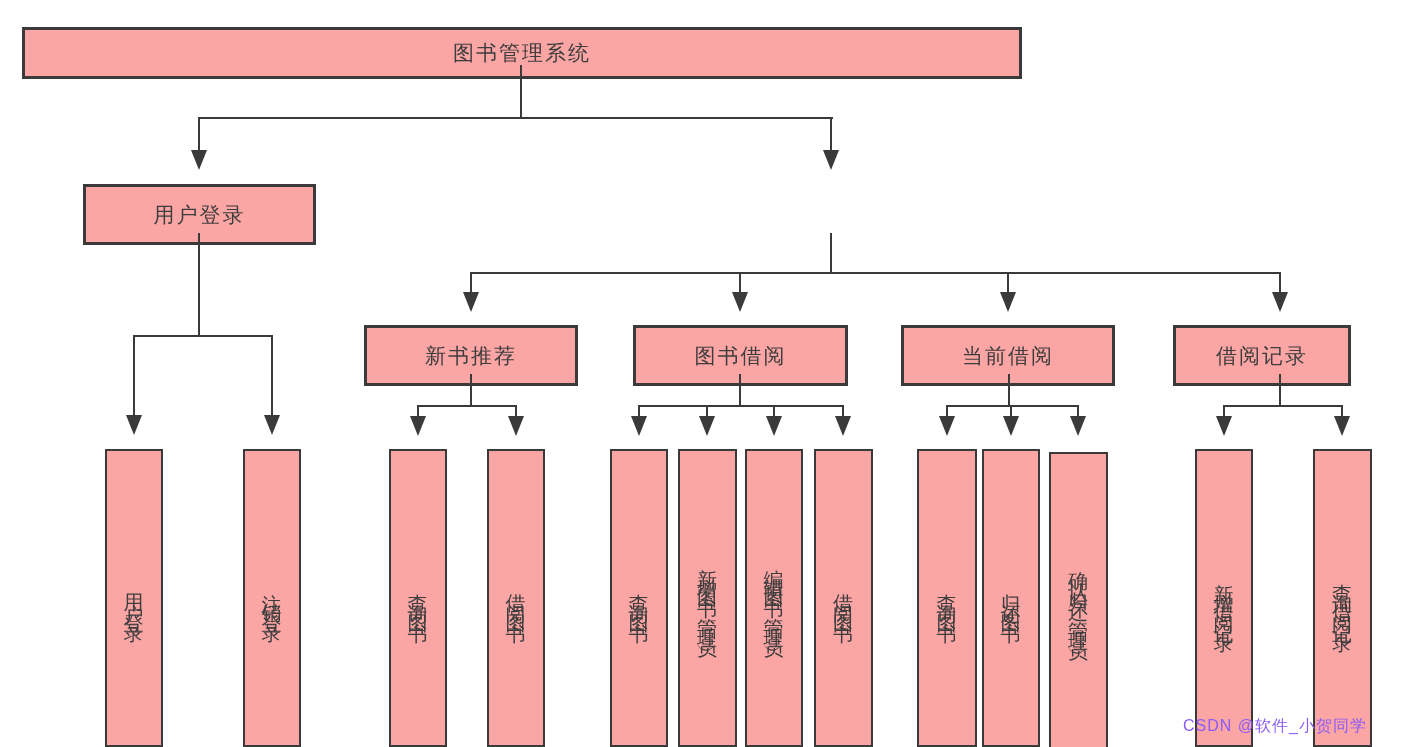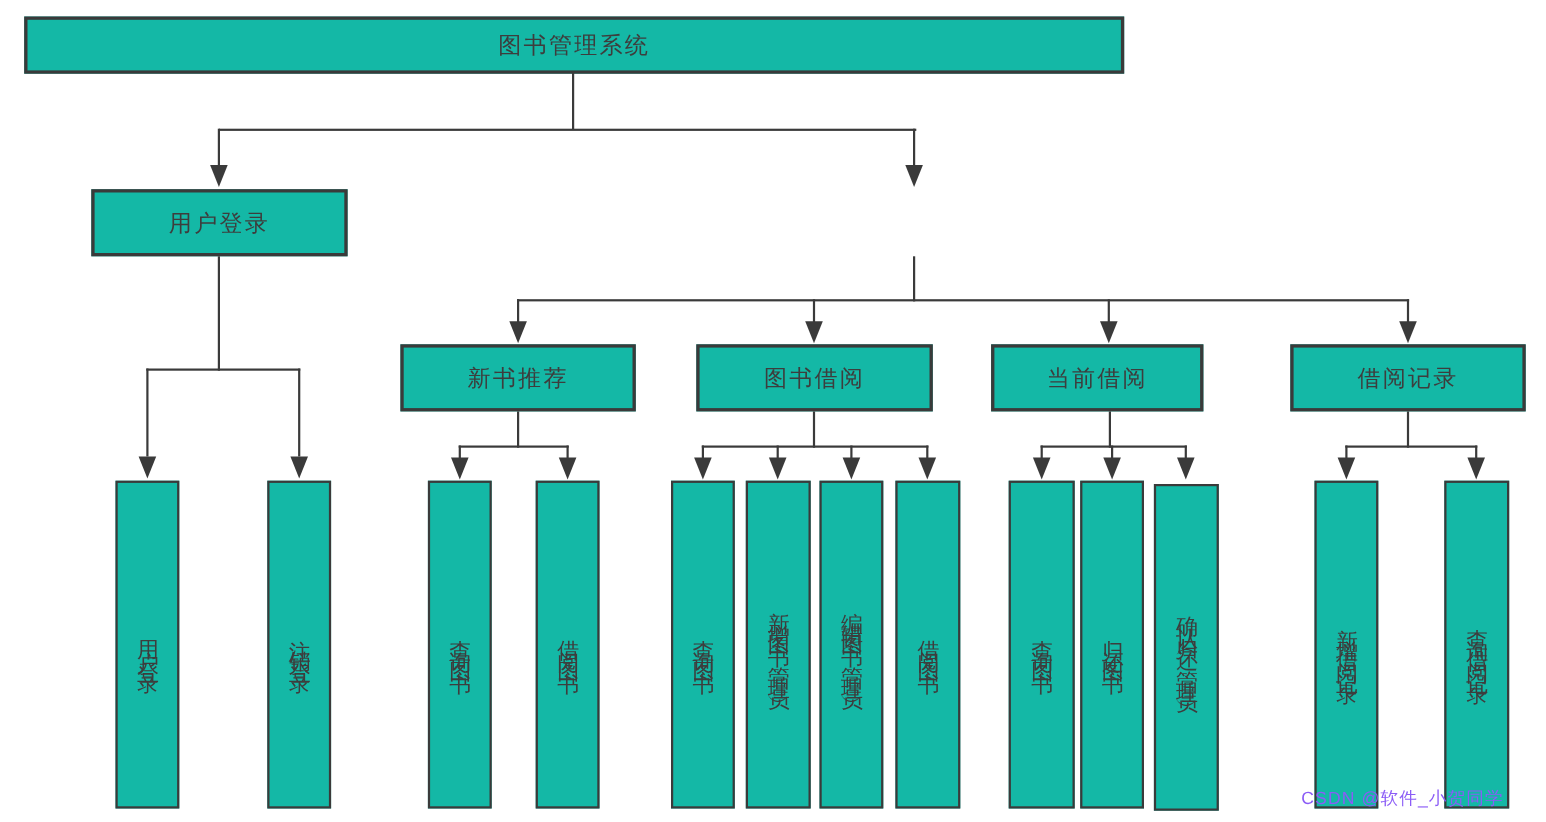--- a/index.html
+++ b/index.html
@@ -9,27 +9,28 @@
     overflow: hidden;
     font-family: "Liberation Sans", "DejaVu Sans", sans-serif;
   }
   #canvas {
     position: relative;
     width: 1405px; height: 747px;
     background: #ffffff;
   }
   .box {
     position: absolute;
-    background: #14b8a6;
+    background: #fca5a5;
     border: 3px solid #3a3a3a;
     box-sizing: border-box;
     display: flex;
     align-items: center;
     justify-content: center;
     color: #3d3d3d;
+    margin-top: 12px;
   }
   .box.lvl4 { border-width: 2px; }
   .hlabel {
     font-size: 21px;
     letter-spacing: 2px;
     white-space: nowrap;
   }
   .vlabel {
     writing-mode: vertical-rl;
     text-orientation: mixed;
@@ -96,24 +97,24 @@
   <div class="arrow" style="left:1000px; top:292px;"></div>
   <div class="line" style="left:1279px; top:272px; width:2px; height:21px;"></div>
   <div class="arrow" style="left:1272px; top:292px;"></div>
 
   <div class="box" style="left:633px; top:313px; width:215px; height:61px;">
     <span class="hlabel">图书借阅</span>
   </div>
   <div class="box" style="left:364px; top:313px; width:214px; height:61px;">
     <span class="hlabel">新书推荐</span>
   </div>
-  <div class="box" style="left:901px; top:313px; width:193px; height:61px;">
+  <div class="box" style="left:901px; top:313px; width:214px; height:61px;">
     <span class="hlabel">当前借阅</span>
   </div>
-  <div class="box" style="left:1173px; top:313px; width:214px; height:61px;">
+  <div class="box" style="left:1173px; top:313px; width:178px; height:61px;">
     <span class="hlabel">借阅记录</span>
   </div>
 
   <div class="line" style="left:470px; top:374px; width:2px; height:33px;"></div>
   <div class="line" style="left:417px; top:405px; width:100px; height:2px;"></div>
   <div class="line" style="left:417px; top:405px; width:2px; height:12px;"></div>
   <div class="arrow" style="left:410px; top:416px;"></div>
   <div class="line" style="left:515px; top:405px; width:2px; height:12px;"></div>
   <div class="arrow" style="left:508px; top:416px;"></div>
 

